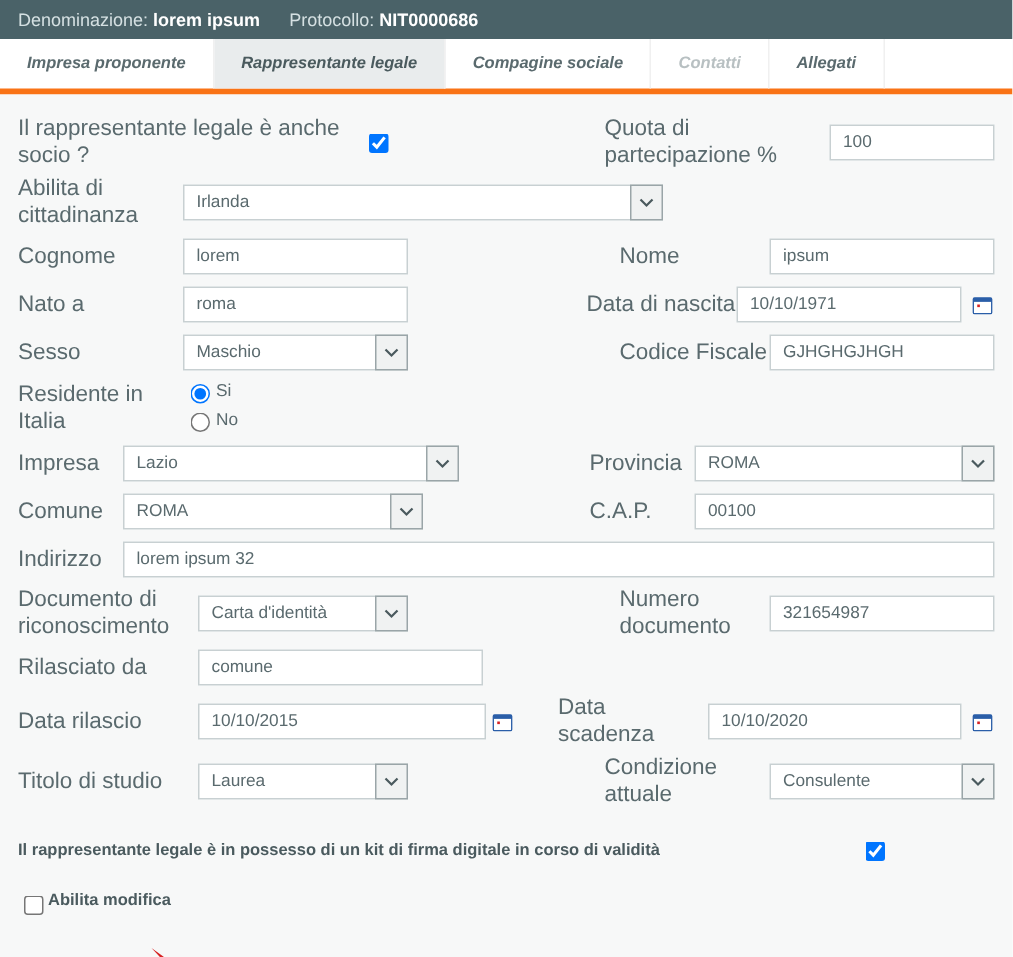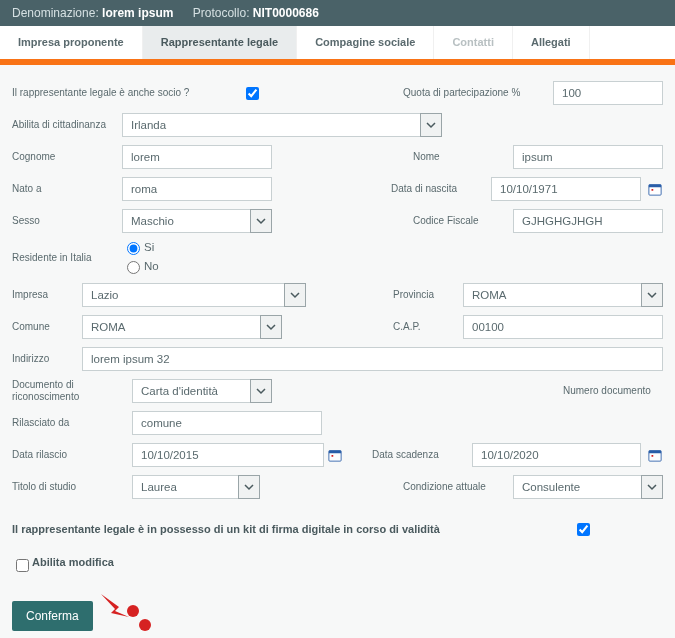--- a/index.html
+++ b/index.html
@@ -16,21 +16,22 @@
     background: #4a6268;
     color: #d5e0e2;
     padding: 6px 12px;
     font-size: 12px;
   }
   .top-bar b { color: #fff; font-weight: bold; }
   .top-bar .proto { margin-left: 16px; }
   .tabs {
     display: flex;
     background: #fff;
-    border-bottom: 6px solid #f97316;
+    border-bottom: 4px solid #f97316;
+    font-style: italic;
   }
   .tab {
     padding: 10px 18px;
     font-size: 11px;
     font-weight: bold;
     color: #5a6a6e;
     line-height: 1.2;
     cursor: pointer;
     text-align: left;
     border-right: 1px solid #f0f0f0;
@@ -45,21 +46,21 @@
     padding: 10px 12px 20px 12px;
   }
   .row {
     display: flex;
     align-items: center;
     margin: 4px 0;
     min-height: 28px;
   }
   .label {
     color: #5a6a6e;
-    font-size: 10px;
+    font-size: 15px;
     line-height: 1.2;
   }
   .field-input {
     height: 24px;
     border: 1px solid #c8d0d2;
     background: #fff;
     padding: 2px 8px;
     font-size: 11.5px;
     color: #5a6a6e;
     width: 100%;
@@ -269,20 +270,21 @@
     <div style="width:140px" class="select-wrap">
       <input class="field-input" value="Carta d'identità" style="">
       <div class="select-btn">
           <svg viewBox="0 0 10 10">
             <path class="chev" d="M1 3 L5 7 L9 3"></path>
           </svg>
         </div>
     </div>
     <div style="flex:1"></div>
     <div style="width:100px" class="label">Numero documento</div>
+    <div style="width:150px"><input class="field-input" value="321654987" style=""></div>
   </div>
 
   <div class="row">
     <div style="width:120px" class="label">Rilasciato da</div>
     <div style="width:190px"><input class="field-input" value="comune" style=""></div>
   </div>
 
   <div class="row">
     <div style="width:120px" class="label">Data rilascio</div>
     <div style="width:192px"><input class="field-input" value="10/10/2015" style=""></div>
@@ -304,21 +306,21 @@
             <rect x="1" y="3" width="14" height="12" rx="1" fill="#fff" stroke="#2a5ea8"></rect>
             <rect x="1" y="3" width="14" height="3" fill="#2a5ea8"></rect>
             <rect x="4" y="8" width="2" height="2" fill="#d62222"></rect>
           </svg>
       </span>
     </div>
   </div>
 
   <div class="row">
     <div style="width:120px" class="label">Titolo di studio</div>
-    <div style="width:128px" class="select-wrap">
+    <div style="width:140px" class="select-wrap">
       <input class="field-input" value="Laurea" style="">
       <div class="select-btn">
           <svg viewBox="0 0 10 10">
             <path class="chev" d="M1 3 L5 7 L9 3"></path>
           </svg>
         </div>
     </div>
     <div style="flex:1"></div>
     <div style="width:110px" class="label">Condizione attuale</div>
     <div style="width:150px" class="select-wrap">

